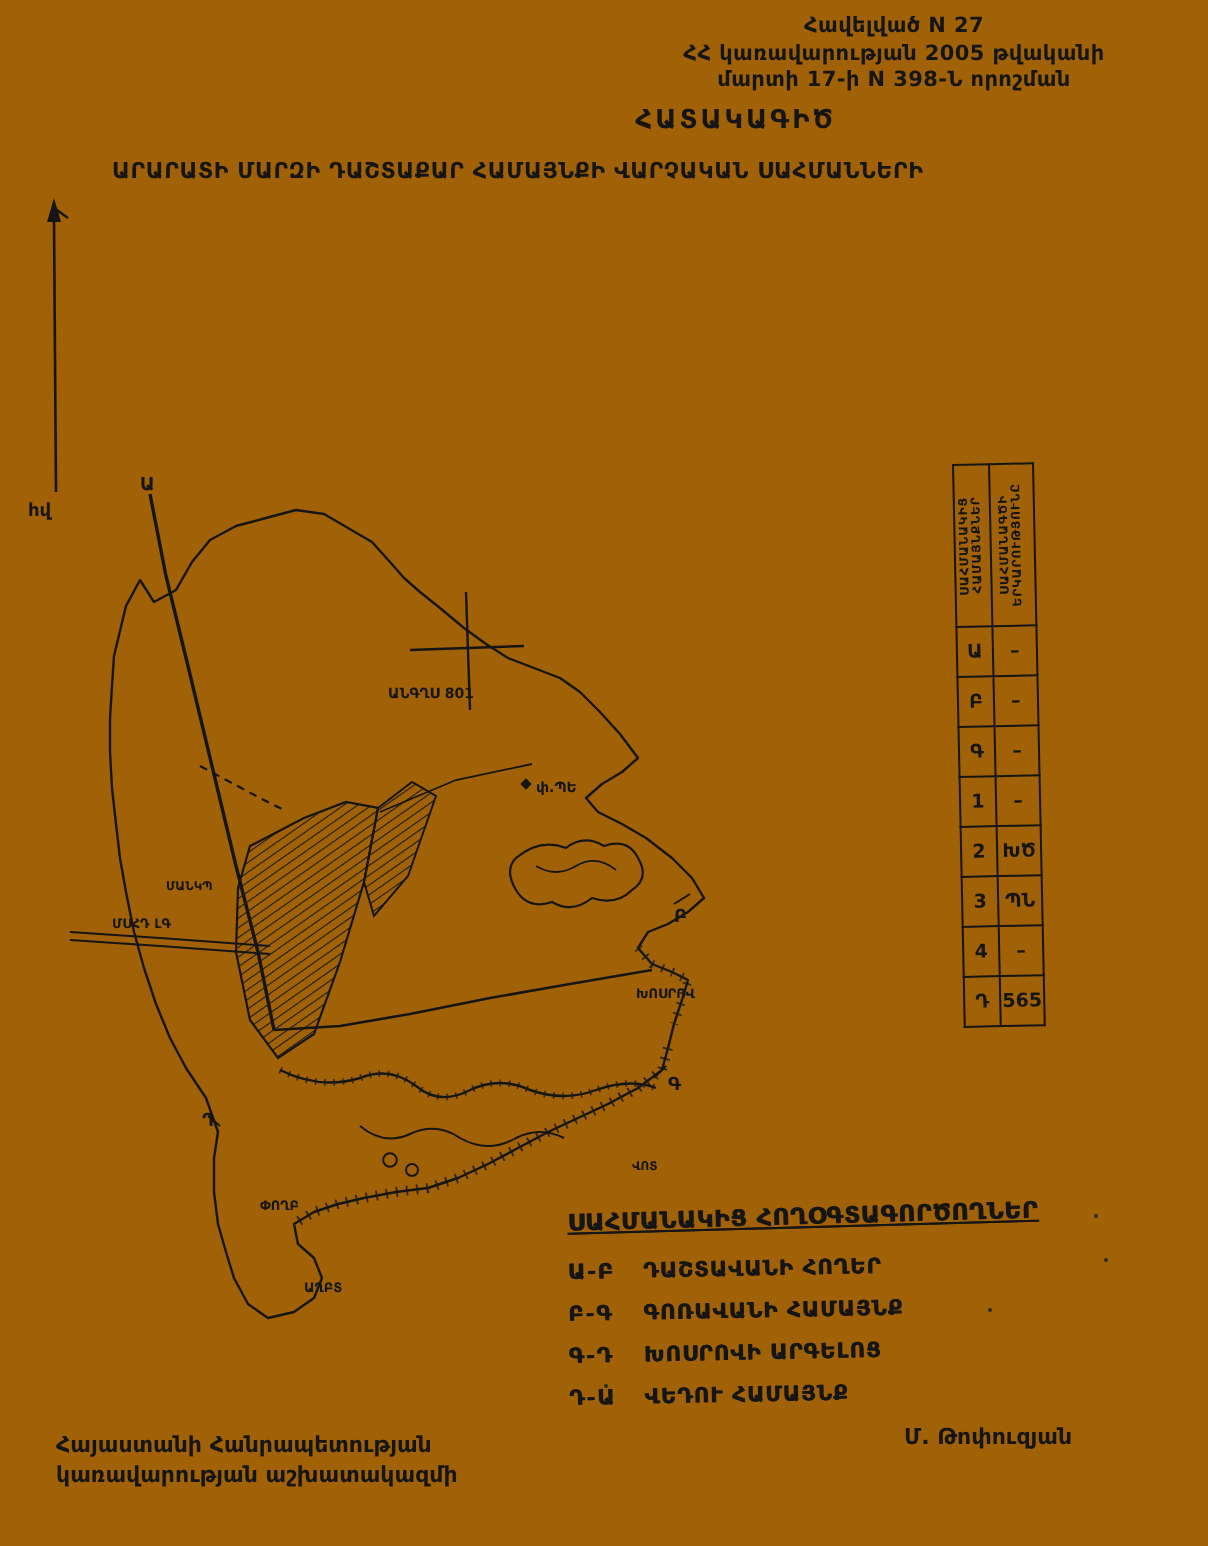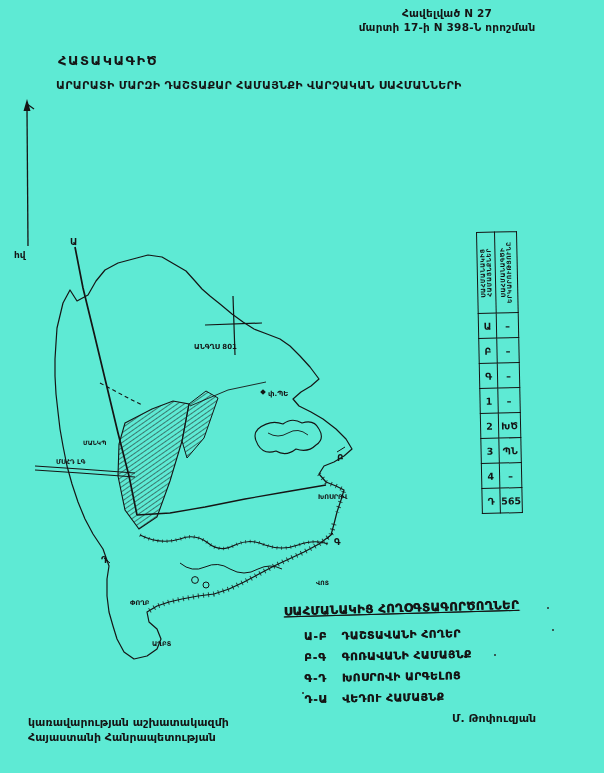--- a/index.html
+++ b/index.html
@@ -1,50 +1,51 @@
 <!DOCTYPE html>
 <html><head>
 <meta charset="utf-8">
 <style>
   html,body{margin:0;padding:0;background:#e8e8e8;}
   .page{
-    position:relative;width:604px;height:773px;background:#5eead4;
+    position:relative;width:604px;height:773px;background:#a16207;
     font-family:"DejaVu Sans",sans-serif;color:#151515;overflow:hidden;
     margin:0 auto;box-shadow:0 0 4px rgba(0,0,0,.3);
   }
   .abs{position:absolute;}
   .appendix{left:318px;top:7px;width:258px;text-align:center;font-size:10.5px;line-height:13.5px;font-weight:bold;letter-spacing:.2px;}
-  .doc-title{left:58px;top:53px;width:360px;text-align:left;font-size:13px;font-weight:bold;letter-spacing:1.5px;}
+  .doc-title{left:58px;top:53px;width:360px;text-align:right;font-size:13px;font-weight:bold;letter-spacing:1.5px;}
   .doc-subtitle{left:56px;top:79px;white-space:nowrap;font-size:11px;font-weight:bold;letter-spacing:.3px;}
   .footer-left{left:28px;top:716px;font-size:11px;font-weight:bold;line-height:14.5px;}
   .footer-sign{left:452px;top:712px;font-size:11px;font-weight:bold;}
   
   .legend{left:284px;top:597px;width:260px;transform:rotate(-.6deg);}
   .legend-heading{font-size:11.5px;font-weight:bold;letter-spacing:.5px;text-decoration:underline;transform:rotate(-1deg);display:inline-block;margin-bottom:4px;text-shadow:.5px 0 0 #151515;}
   .legend-item{font-size:10.5px;font-weight:bold;margin-top:9px;text-shadow:.4px 0 0 #151515;transform:rotate(-.5deg);}
-  .legend-item .rng{display:inline-block;width:34px;letter-spacing:1px;margin-left:20px;}
+  .legend-item .rng{display:inline-block;width:34px;letter-spacing:1px;}
   .legend-item .txt{letter-spacing:.6px;}
   
   .btable{left:476px;top:232px;border-collapse:collapse;transform:rotate(-1.2deg);transform-origin:top left;}
   .btable td{border:1.6px solid #151515;padding:0;text-align:center;vertical-align:middle;font-weight:bold;}
   .btable .hdr td{height:80px;}
   .vtxt{writing-mode:vertical-rl;transform:rotate(180deg);font-size:6px;line-height:1.05;letter-spacing:.5px;max-height:78px;overflow:hidden;margin:0 auto;}
   .btable .r td{height:24px;font-size:9.5px;}
   .btable .c1{width:17px;}
   .btable .c2{width:21px;}
   .speck{width:2px;height:2px;background:#2a2a2a;border-radius:50%;}
   svg text{font-family:"DejaVu Sans",sans-serif;fill:#151515;font-weight:bold;}
 </style>
 </head>
 <body>
 
 <div class="page">
 
   <div class="abs appendix">
     <div>Հավելված N 27</div>
+    <div>ՀՀ կառավարության 2005 թվականի</div>
     <div>մարտի 17-ի N 398-Ն որոշման</div>
   </div>
 
   <div class="abs doc-title">ՀԱՏԱԿԱԳԻԾ</div>
   <div class="abs doc-subtitle">ԱՐԱՐԱՏԻ ՄԱՐԶԻ ԴԱՇՏԱՔԱՐ ՀԱՄԱՅՆՔԻ ՎԱՐՉԱԿԱՆ ՍԱՀՄԱՆՆԵՐԻ</div>
 
   <svg class="abs" style="left:10px;top:96px;" width="34" height="170" viewBox="0 0 34 170">
     <line x1="17" y1="14" x2="18" y2="150" stroke="#151515" stroke-width="1.3"></line>
     <polygon points="17,3 13.5,15 20.5,15" fill="#151515"></polygon>
     <line x1="17" y1="8" x2="24" y2="13" stroke="#151515" stroke-width="1.2"></line>
@@ -167,22 +168,22 @@
       <span class="rng">Գ-Դ</span>
       <span class="txt">ԽՈՍՐՈՎԻ ԱՐԳԵԼՈՑ</span>
     </div>
     <div class="legend-item">
       <span class="rng">Դ-Ա</span>
       <span class="txt">ՎԵԴՈՒ ՀԱՄԱՅՆՔ</span>
     </div>
   </div>
 
   <div class="abs footer-left">
+    <div>Հայաստանի Հանրապետության</div>
     <div>կառավարության աշխատակազմի</div>
-    <div>Հայաստանի Հանրապետության</div>
   </div>
   <div class="abs footer-sign">Մ. Թոփուզյան</div>
 
   <div class="abs speck" style="left:547px;top:607px;"></div>
   <div class="abs speck" style="left:552px;top:629px;"></div>
   <div class="abs speck" style="left:494px;top:654px;"></div>
   <div class="abs speck" style="left:302px;top:692px;"></div>
 
 </div>
 

